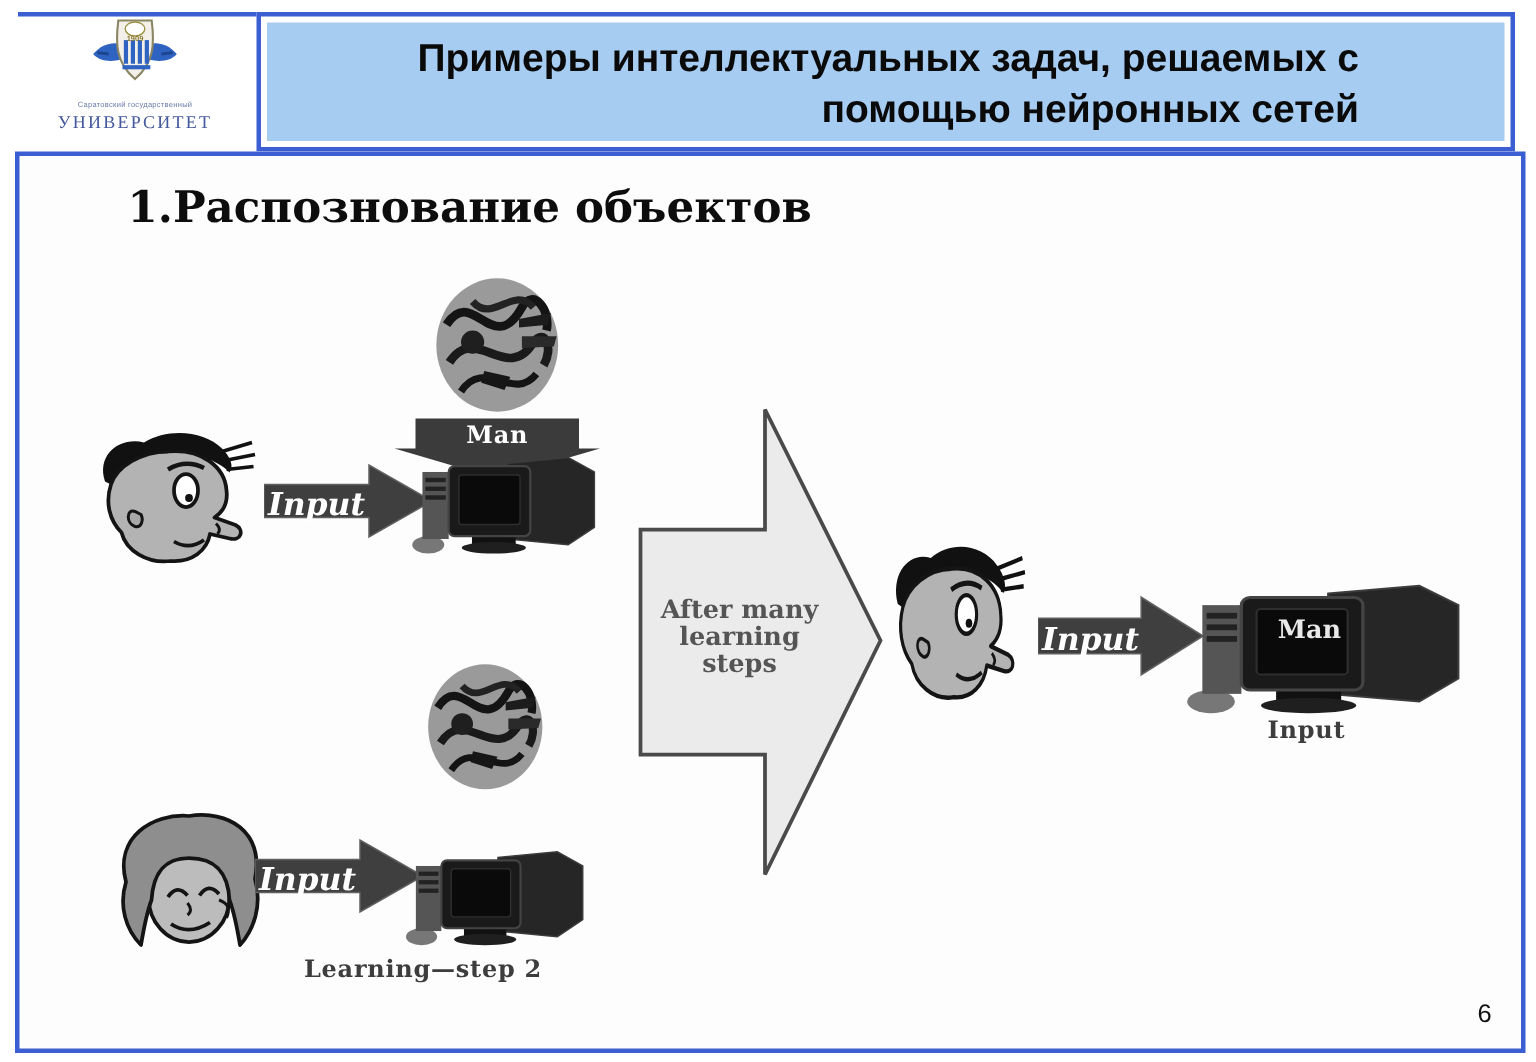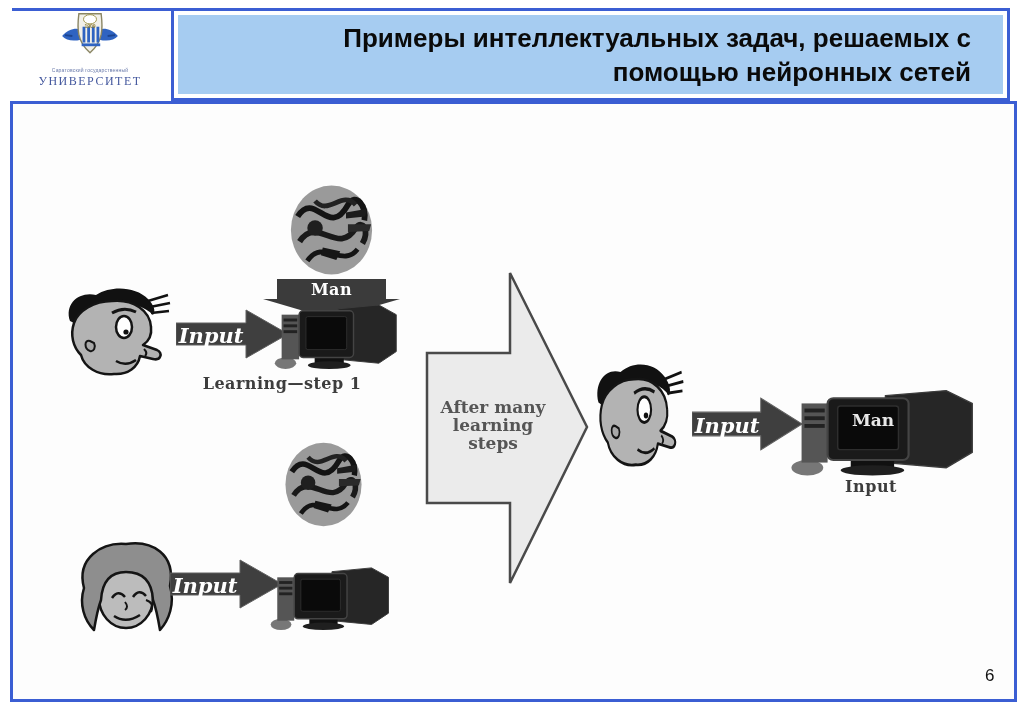--- a/index.html
+++ b/index.html
@@ -12,21 +12,21 @@
   .abs{position:absolute;}
 
   
   .top-line{left:12px;top:8px;width:998px;height:3px;background:var(--accent);}
   .logo-wrap{left:38px;top:10px;width:104px;height:90px;}
   .logo-svg{display:block;margin:0 auto;}
   .logo-year{left:41px;top:13px;width:22px;text-align:center;font-size:5px;color:#8a7a30;font-weight:bold;}
   .logo-subtitle{left:0;top:57px;width:104px;text-align:center;font-size:5px;color:#6b7bab;letter-spacing:.2px;filter:blur(.2px);}
   .logo-name{left:0;top:64px;width:104px;text-align:center;font-family:"Liberation Serif",serif;font-size:12px;color:#44589e;letter-spacing:1.5px;}
   .title-box{left:171px;top:8px;width:839px;height:93px;border:3px solid var(--accent);background:#fff;padding:4px;}
-  .title-fill{width:100%;height:100%;background:var(--title-bg);display:flex;justify-content:flex-end;}
+  .title-fill{width:100%;height:100%;background:var(--title-bg);display:flex;}
   .title-text{max-width:760px;text-align:right;font-weight:bold;font-size:26px;line-height:34px;color:#0a0a0a;padding:6px 32px 0 0;}
 
   
   .content-box{left:10px;top:101px;width:1007px;height:601px;border:3px solid var(--accent);background:#fdfdfd;}
   .heading{left:72px;top:17px;font-family:"DejaVu Serif",serif;font-weight:bold;font-size:29px;color:#0d0d0d;}
   .caption{font-family:"DejaVu Serif",serif;font-weight:bold;font-size:16px;color:#3d3d3d;text-align:center;letter-spacing:.5px;}
   .input-label{font-family:"DejaVu Serif",serif;font-style:italic;font-weight:bold;font-size:21px;color:#fff;text-align:center;}
   .class-label{font-family:"DejaVu Serif",serif;font-weight:bold;font-size:16px;color:#fff;text-align:center;letter-spacing:.5px;}
   .arrow-text{font-family:"DejaVu Serif",serif;font-weight:bold;font-size:17px;line-height:18px;color:#555;text-align:center;}
   .screen-label{font-family:"DejaVu Serif",serif;font-weight:bold;font-size:17px;color:#e8e8e8;text-align:center;}
@@ -109,20 +109,21 @@
 </div>
 
 <div class="abs title-box">
   <div class="title-fill">
     <div class="title-text">Примеры интеллектуальных задач, решаемых с помощью нейронных сетей</div>
   </div>
 </div>
 
 <div class="abs content-box">
 
+  <div class="abs heading">1.Распознование объектов</div>
 
   <div class="wrapper" style="left:275px;top:79px;width:87px;height:94px">
     <svg width="87" height="94">
         <use href="#sym-scribble"></use>
       </svg>
   </div>
   <div class="wrapper" style="left:250px;top:173px;width:137px;height:42px">
     <svg width="137" height="42" viewBox="0 0 137 42">
       <polygon points="14,2 123,2 123,22 137,22 68,42 0,22 14,22" fill="#3b3b3b"></polygon>
     </svg>
@@ -137,21 +138,20 @@
     <svg width="114" height="52">
         <use href="#sym-input-arrow"></use>
       </svg>
     <div class="abs input-label" style="left:2px;top:15px;width:66px">Input</div>
   </div>
   <div class="wrapper" style="left:260px;top:199px;width:128px;height:68px">
     <svg width="128" height="68">
         <use href="#sym-computer"></use>
       </svg>
   </div>
-  <div class="abs caption" style="left:184px;top:270px;width:170px">Learning—step 1</div>
 
   <div class="wrapper" style="left:264px;top:337px;width:93px;height:87px">
     <svg width="93" height="87">
         <use href="#sym-scribble"></use>
       </svg>
   </div>
   <div class="wrapper" style="left:63px;top:434px;width:100px;height:98px">
     <svg width="100" height="98">
         <use href="#sym-woman-face"></use>
       </svg>
@@ -160,20 +160,21 @@
     <svg width="114" height="52">
         <use href="#sym-input-arrow"></use>
       </svg>
     <div class="abs input-label" style="left:2px;top:15px;width:66px">Input</div>
   </div>
   <div class="wrapper" style="left:252px;top:462px;width:132px;height:66px">
     <svg width="132" height="66">
         <use href="#sym-computer"></use>
       </svg>
   </div>
+  <div class="abs caption" style="left:184px;top:532px;width:170px">Learning—step 2</div>
 
   <div class="wrapper" style="left:411px;top:166px;width:166px;height:316px">
     <svg width="166" height="316" viewBox="0 0 166 316">
       <polygon points="3,83 86,83 86,3 163,157 86,313 86,233 3,233" fill="#ebebeb" stroke="#4a4a4a" stroke-width="2.5" stroke-linejoin="miter"></polygon>
     </svg>
   </div>
   <div class="abs arrow-text" style="left:415px;top:294px;width:130px">
     <div>After many</div>
     <div>learning</div>
     <div>steps</div>

